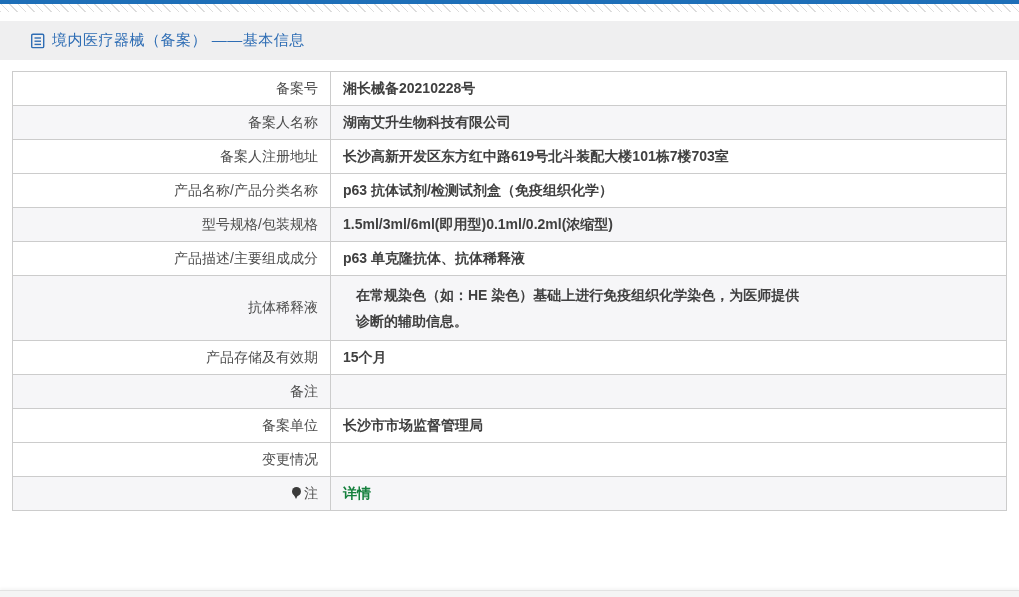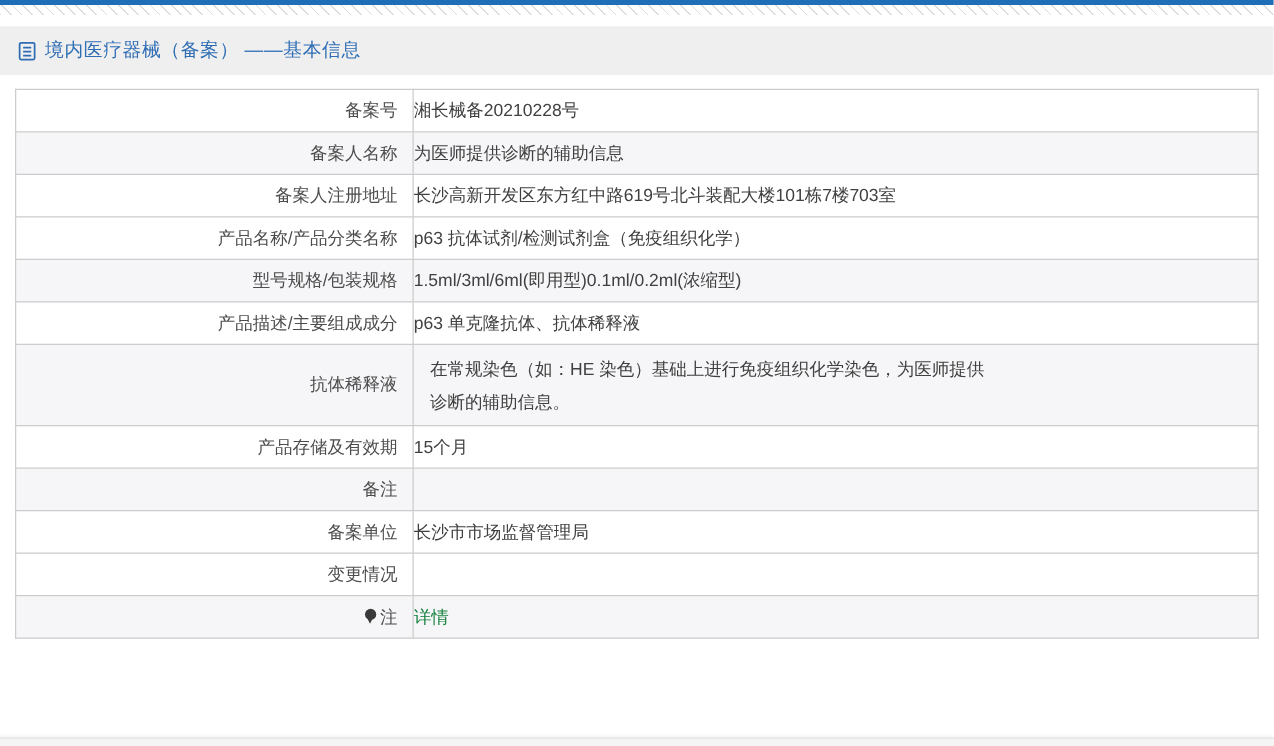--- a/index.html
+++ b/index.html
@@ -19,21 +19,21 @@
       45deg,
       rgba(120,120,120,0.25) 0px, rgba(120,120,120,0.25) 1px,
       transparent 1px, transparent 6px
     );
   }
   .spacer-a { height: 9px; background: #fff; }
   .header-band {
     height: 39px;
     background: #efeff0;
     display: flex; align-items: center;
-    padding-left: 14px;
+    padding-left: 30px;
   }
   .doc-icon { display: inline-flex; margin-right: 6px; }
   .page-title {
     font-size: 15px;
     color: #2e6db4;
     letter-spacing: 0.5px;
   }
   .spacer-b { height: 11px; background: #fff; }
 
   
@@ -53,22 +53,23 @@
   tr.info-row.tall { height: 57px; }
   td.label-cell {
     width: 318px;
     text-align: right;
     padding-right: 12px;
     color: #4d4d4d;
     white-space: nowrap;
     padding-left: 29px;
   }
   td.value-cell {
-    padding-left: 0;
+    padding-left: 12px;
     color: #404040;
+    font-weight: bold;
   }
   td.value-cell .wrap-narrow {
     display: inline-block;
     max-width: 452px;
     line-height: 26px;
     padding: 6px 0;
     vertical-align: middle;
     margin-left: 13px;
   }
   a.detail-link {
@@ -137,21 +138,21 @@
   <div class="spacer-b"></div>
 
   <table class="info-table">
     <tbody id="table-body">
         <tr class="info-row">
           <td class="label-cell"><span>备案号</span></td>
           <td class="value-cell"><span>湘长械备20210228号</span></td>
         </tr>
         <tr class="info-row striped">
           <td class="label-cell"><span>备案人名称</span></td>
-          <td class="value-cell"><span>为医师提供诊断的辅助信息</span></td>
+          <td class="value-cell"><span>湖南艾升生物科技有限公司</span></td>
         </tr>
         <tr class="info-row">
           <td class="label-cell"><span>备案人注册地址</span></td>
           <td class="value-cell"><span>长沙高新开发区东方红中路619号北斗装配大楼101栋7楼703室</span></td>
         </tr>
         <tr class="info-row">
           <td class="label-cell"><span>产品名称/产品分类名称</span></td>
           <td class="value-cell"><span>p63 抗体试剂/检测试剂盒（免疫组织化学）</span></td>
         </tr>
         <tr class="info-row striped">

